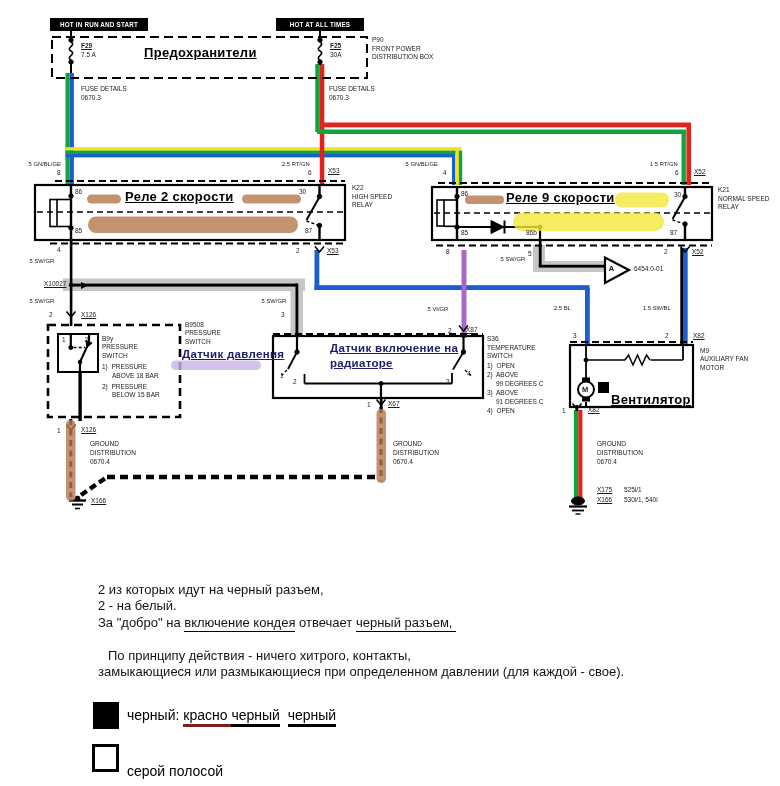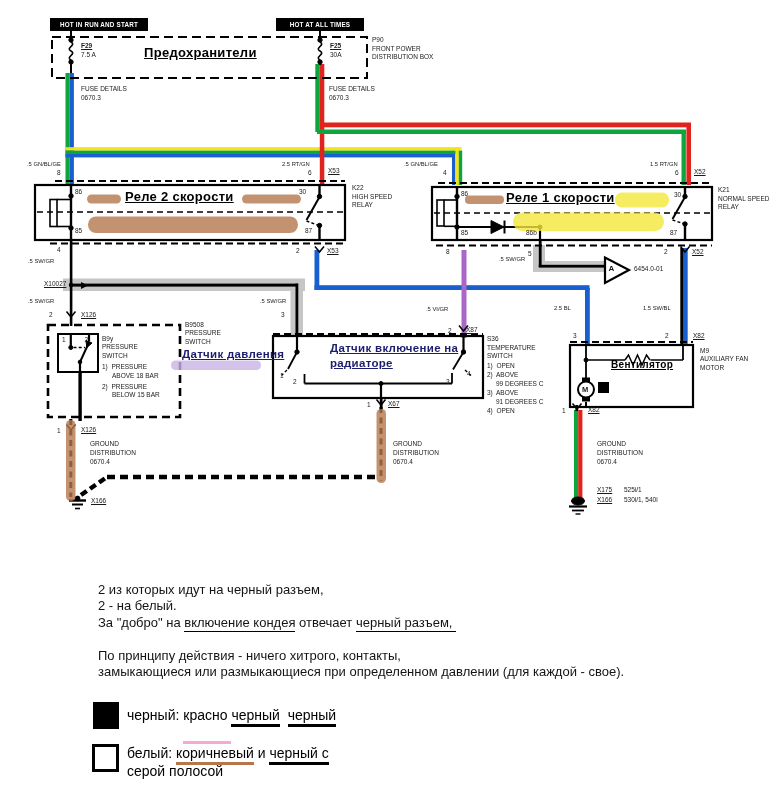--- a/index.html
+++ b/index.html
@@ -11,21 +11,21 @@
   .b  { font-weight:bold; }
   .u  { text-decoration:underline; }
   .ru { position:absolute; font-weight:bold; font-size:13px; color:#000;
         text-decoration:underline; white-space:nowrap; letter-spacing:.3px; }
   .ru.navy { color:#1d1d6e; font-size:11.5px; }
   .hot { position:absolute; background:#000; color:#fff; font-size:6.3px; font-weight:bold;
          display:flex; align-items:center; justify-content:center; white-space:nowrap; letter-spacing:.2px; }
   .note { position:absolute; font-size:13px; color:#141414; white-space:pre; }
   .nu { border-bottom:1.6px solid #000; padding-bottom:1px; }
   .leg { position:absolute; font-size:14px; color:#000; white-space:pre; }
-  .ul-red { border-bottom:3px solid #f9a8d4; padding-bottom:18px; }
+  .ul-red { border-bottom:3px solid #7f1d1d; padding-bottom:1px; }
   .ul-blk { border-bottom:3px solid #000; padding-bottom:1px; }
   .ul-brn { border-bottom:3px solid #b5764a; padding-bottom:1px; }
   .swatch { position:absolute; }
 </style>
 </head>
 <body>
 
 <div id="stage">
 
 <svg id="art" width="780" height="786" viewBox="0 0 780 786">
@@ -275,21 +275,21 @@
 <span class="lbl" style="left:28px;top:257.5px;font-size:5.8px">.5 SW/GR</span>
 <span class="lbl" style="left:296px;top:247px">2</span>
 <span class="lbl u" style="left:327px;top:246.5px">X53</span>
 <span class="lbl u" style="left:44px;top:280px">X10027</span>
 <span class="lbl" style="left:28px;top:298px;font-size:5.8px">.5 SW/GR</span>
 <span class="lbl" style="left:49px;top:310.5px">2</span>
 <span class="lbl u" style="left:81px;top:310.5px">X126</span>
 <span class="lbl" style="left:260px;top:297.5px;font-size:5.8px">.5 SW/GR</span>
 <span class="lbl" style="left:281px;top:310.5px">3</span>
 
-<span class="ru" style="left:506px;top:189.5px">Реле 1 скорости</span>
+<span class="ru" style="left:506px;top:189.5px">Реле 9 скорости</span>
 <span class="lbl" style="left:461px;top:189.5px">86</span>
 <span class="lbl" style="left:674px;top:190.5px">30</span>
 <span class="lbl" style="left:461px;top:228.5px">85</span>
 <span class="lbl" style="left:526px;top:228.5px">86b</span>
 <span class="lbl" style="left:670px;top:228.5px">87</span>
 <span class="lbl" style="left:718px;top:186px">K21</span>
 <span class="lbl" style="left:718px;top:194.5px">NORMAL SPEED</span>
 <span class="lbl" style="left:718px;top:203px">RELAY</span>
 
 <span class="lbl" style="left:446px;top:247.5px">8</span>
@@ -344,40 +344,39 @@
 <span class="lbl" style="left:367px;top:400.5px">1</span>
 <span class="lbl u" style="left:388px;top:399.5px">X67</span>
 <span class="lbl" style="left:393px;top:440px">GROUND</span>
 <span class="lbl" style="left:393px;top:448.5px">DISTRIBUTION</span>
 <span class="lbl" style="left:393px;top:457.5px">0670.4</span>
 
 <span class="lbl" style="left:573px;top:331.5px">3</span>
 <span class="lbl" style="left:665px;top:331.5px">2</span>
 <span class="lbl u" style="left:693px;top:331.5px">X82</span>
 <span class="lbl b" style="left:582px;top:385.5px;font-size:7.5px">M</span>
-<span class="ru" style="left:611px;top:359px;font-size:10px">Вентилятор</span>
+<span class="ru" style="left:611px;top:392px;font-size:13px">Вентилятор</span>
 <span class="lbl" style="left:700px;top:346.5px">M9</span>
 <span class="lbl" style="left:700px;top:355px">AUXILIARY FAN</span>
 <span class="lbl" style="left:700px;top:363.5px">MOTOR</span>
 <span class="lbl" style="left:562px;top:406.5px">1</span>
 <span class="lbl u" style="left:588px;top:405.5px">X82</span>
 <span class="lbl" style="left:597px;top:440px">GROUND</span>
 <span class="lbl" style="left:597px;top:448.5px">DISTRIBUTION</span>
 <span class="lbl" style="left:597px;top:457.5px">0670.4</span>
 <span class="lbl u" style="left:597px;top:486px">X175</span>
 <span class="lbl" style="left:624px;top:486px">525i/1</span>
 <span class="lbl u" style="left:597px;top:496px">X166</span>
 <span class="lbl" style="left:624px;top:496px">530i/1, 540i</span>
 
 <span class="note" style="left:98px;top:581.5px">2 из которых идут на черный разъем,</span>
 <span class="note" style="left:98px;top:598px">2 - на белый.</span>
 <span class="note" style="left:98px;top:614.5px"><span>За "добро" на </span><span class="nu">включение кондея</span><span> отвечает </span><span class="nu">черный разъем, </span></span>
-<span class="note" style="left:98px;top:647.5px">По принципу действия - ничего хитрого, контакты,</span>
+<span class="note" style="left:108px;top:647.5px">По принципу действия - ничего хитрого, контакты,</span>
 <span class="note" style="left:98px;top:664px">замыкающиеся или размыкающиеся при определенном давлении (для каждой - свое).</span>
 
 <div class="swatch" style="left:93px;top:702px;width:26px;height:27px;background:#000"></div>
 <span class="leg" style="left:127px;top:707px"><span>черный: </span><span class="ul-red">красно </span><span class="ul-blk">черный</span><span>  </span><span class="ul-blk">черный</span></span>
 
 <div class="swatch" style="left:92px;top:744px;width:27px;height:28px;background:#fff;border:3px solid #000"></div>
-<span class="leg" style="left:127px;top:745px"><span>белый: </span><span class="ul-brn">коричневый</span><span> и </span><span class="ul-blk">черный с</span></span>
 <span class="leg" style="left:127px;top:762.5px">серой полосой</span>
 
 </div>
 
 </body></html>

